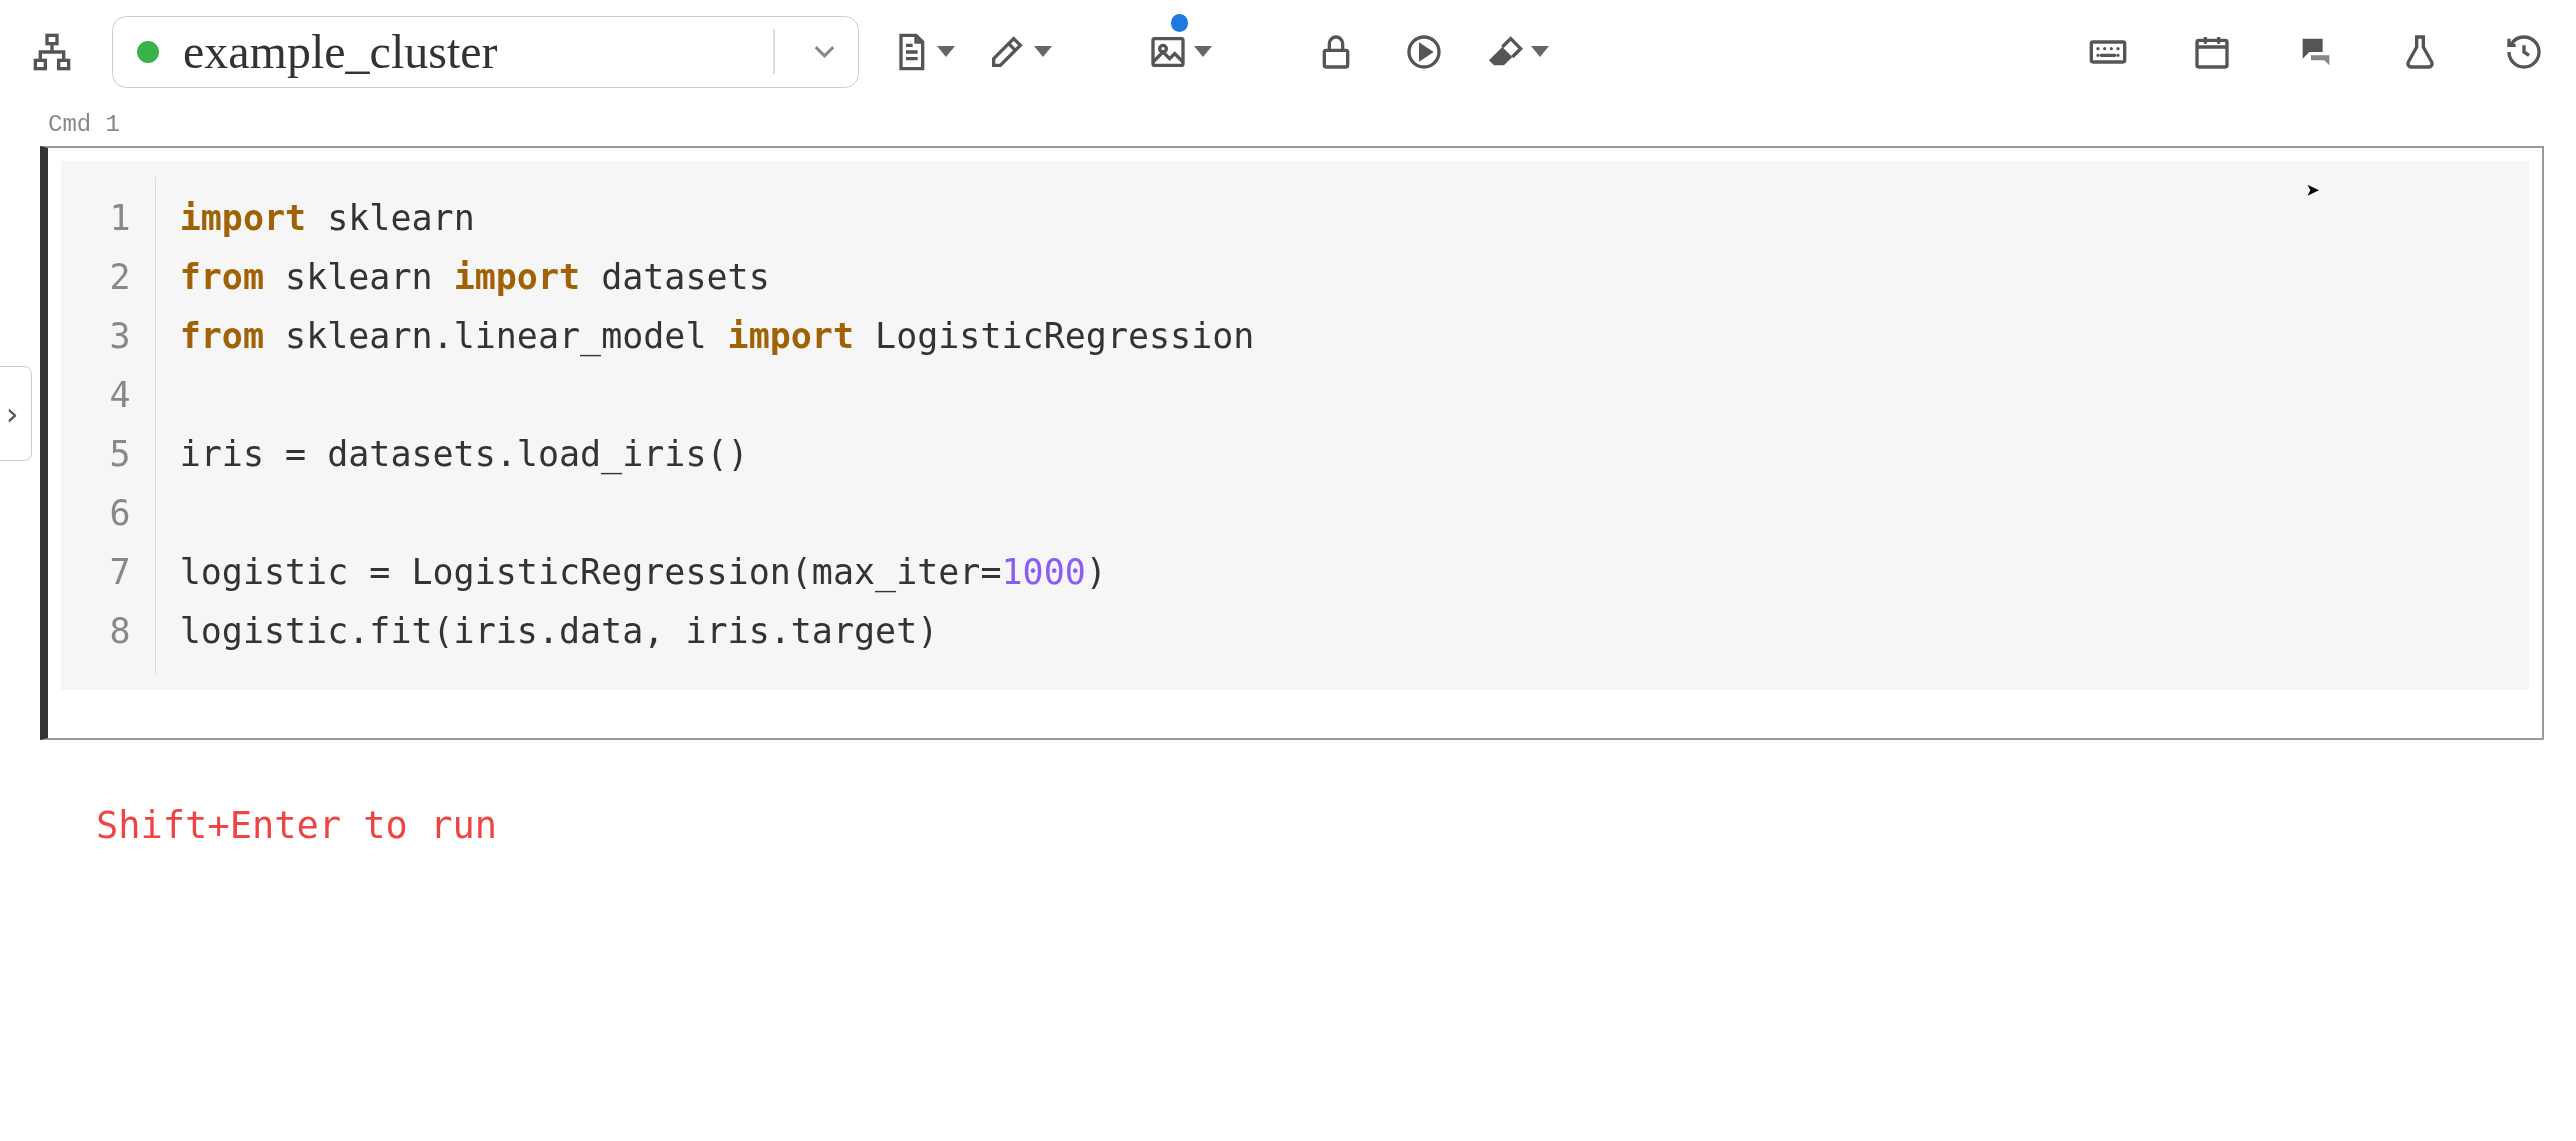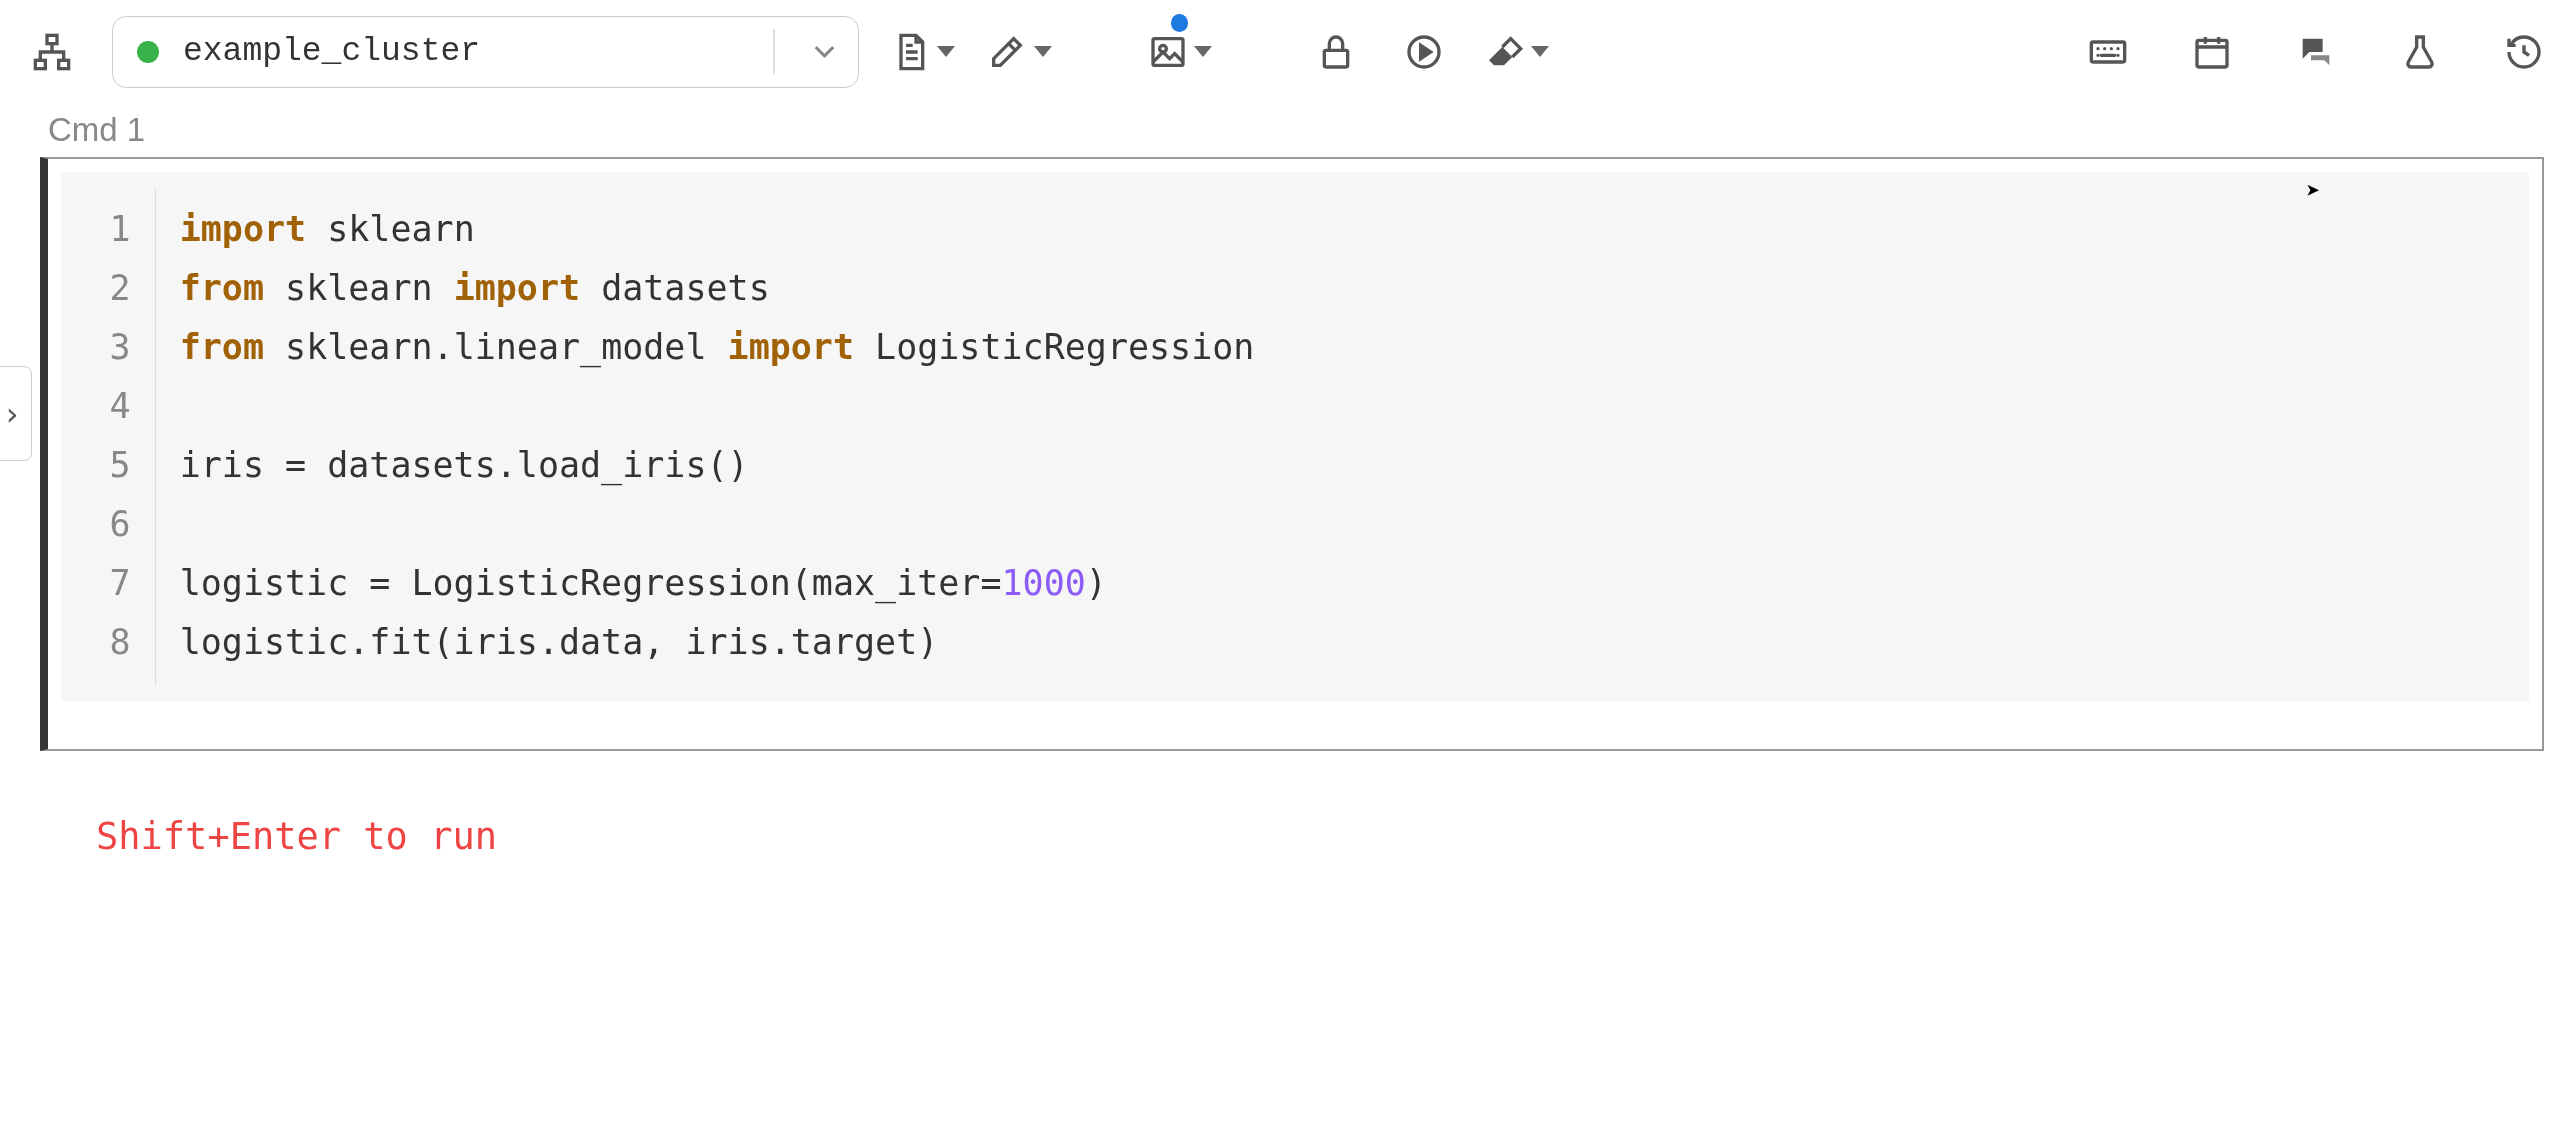--- a/index.html
+++ b/index.html
@@ -23,22 +23,22 @@
     gap: 24px;
     min-width: 747px;
   }
   .status-dot {
     width: 22px;
     height: 22px;
     border-radius: 50%;
     background: #38b249;
   }
   .cluster-name {
-    font-size: 33px;
-    font-family: Liberation Mono, monospace;
+    font-size: 48px;
+    font-family: Liberation Serif, serif;
     color: #333;
     flex: 1;
   }
   .cluster-dropdown-divider {
     width: 1.6px;
     height: 45px;
     background: #ddd;
     margin: 0 8px;
   }
   
@@ -63,24 +63,24 @@
     width: 17.5px;
     height: 17.5px;
     background: #1f7ae0;
     border-radius: 50%;
   }
   .spacer-lg { width: 32px; }
 
   
   .cell-wrap { padding: 0 32px 0 32px; }
   .cell-label {
-    font-size: 33px;
+    font-size: 24px;
     color: #888;
     padding: 8px 0 8px 16px;
-    font-family: Liberation Sans, sans-serif;
+    font-family: Liberation Mono, monospace;
   }
   .cell {
     border: 2.4px solid #999;
     border-left: 8px solid #333;
     border-right: 2.4px solid #999;
     position: relative;
     background: #fff;
     margin-left: 8px;
   }
   .code-area {

